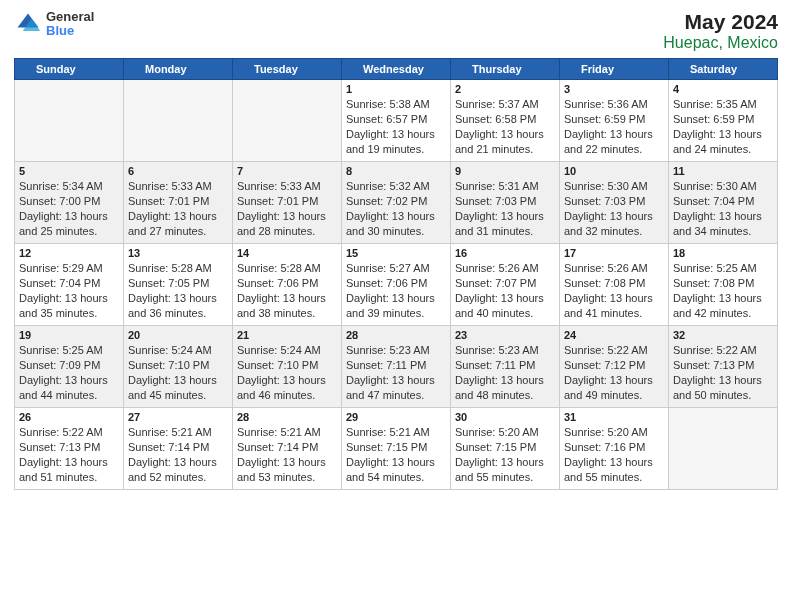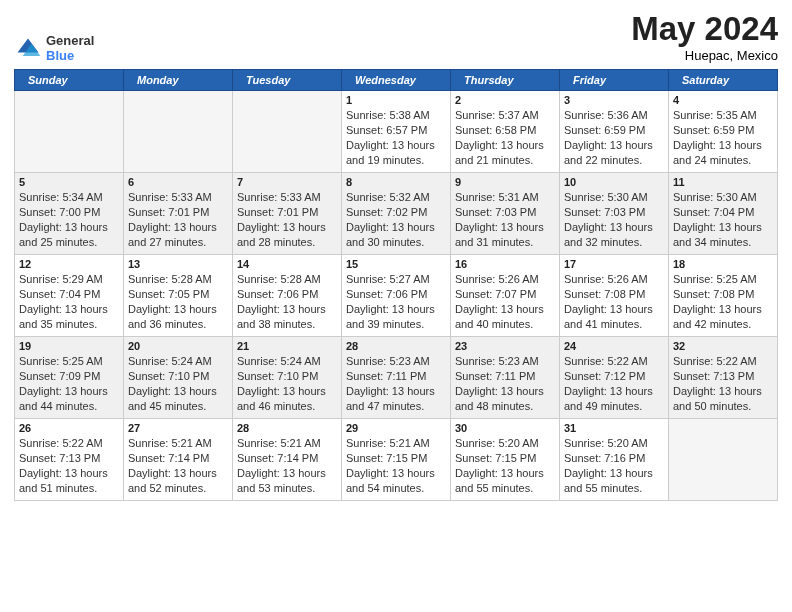--- a/index.html
+++ b/index.html
@@ -12,21 +12,21 @@
     }
     .page {
       width: 792px;
       height: 612px;
       padding: 10px 14px;
       background: #fff;
     }
     .header {
       display: flex;
       justify-content: space-between;
-      align-items: flex-end;
+      align-items: flex-start;
       margin-bottom: 6px;
     }
     .logo {
       display: flex;
       align-items: center;
       gap: 4px;
     }
     .logo-text {
       display: flex;
       flex-direction: column;
@@ -37,42 +37,41 @@
     .logo-text .general { color: #333; }
     .logo-text .blue { color: #3b82f6; }
     .logo-icon {
       width: 28px;
       height: 28px;
     }
     .title-block {
       text-align: right;
     }
     .month-year {
-      font-size: 33px;
+      font-size: 21px;
       font-weight: bold;
       color: #222;
     }
     .location {
-      font-size: 13px;
-      color: #000000;
+      font-size: 16px;
+      color: #15803d;
     }
     .calendar {
       width: 100%;
       border-collapse: collapse;
       table-layout: fixed;
     }
     .calendar th {
       background: #2563b0;
       color: #fff;
       font-size: 11px;
       font-weight: bold;
-      padding: 4px 13px;
+      padding: 4px 21px;
       text-align: left;
       border: 1px solid #1a4a8a;
-      font-style: italic;
     }
     .calendar td {
       border: 1px solid #ccc;
       vertical-align: top;
       padding: 3px 4px;
       font-size: 9.5px;
       color: #222;
       height: 82px;
       background: #fff;
     }

